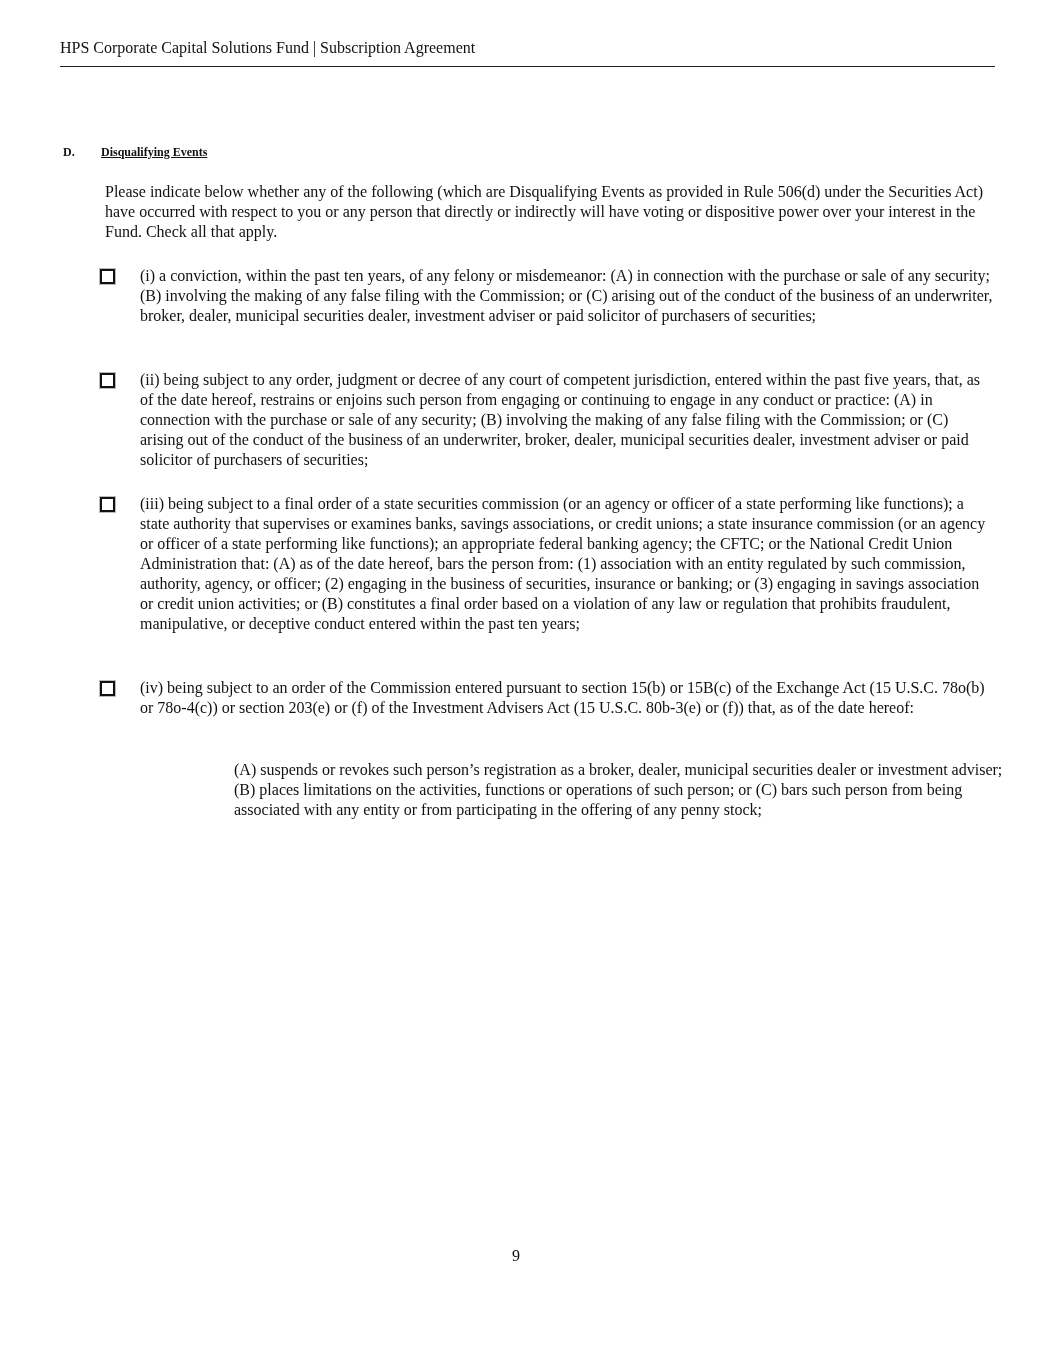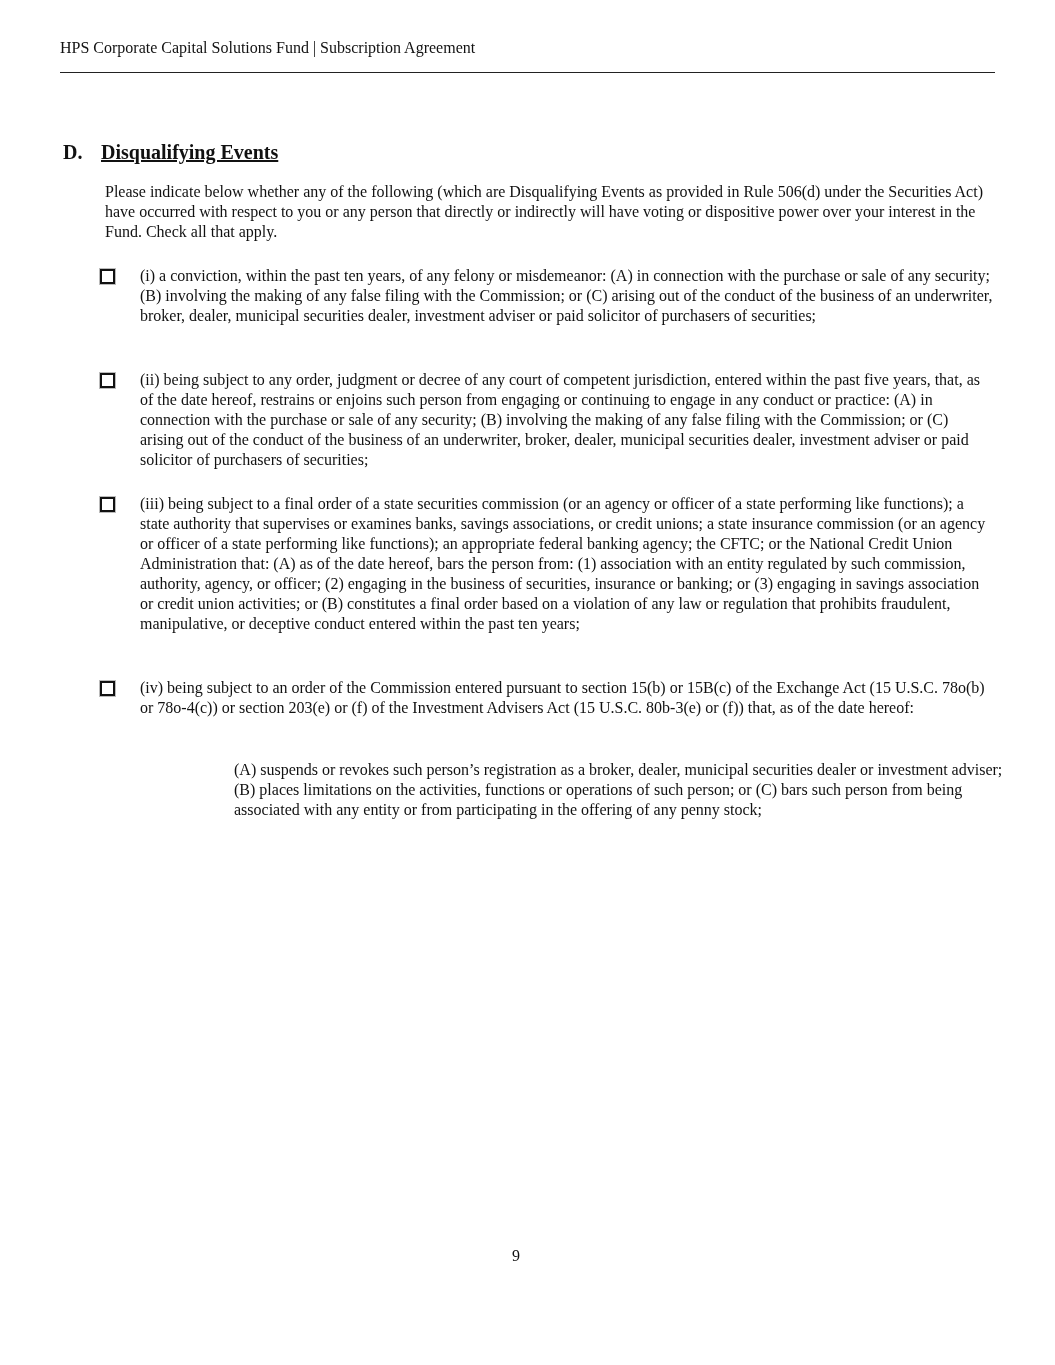--- a/index.html
+++ b/index.html
@@ -15,28 +15,28 @@
       font-family: "Liberation Serif", "DejaVu Serif", serif;
       color: #111111;
     }
     .header {
       position: absolute;
       left: 60px;
       top: 38px;
       width: 935px;
       font-size: 16px;
       line-height: 20px;
-      padding-bottom: 14px;
+      padding-bottom: 8px;
       border-bottom: 1px solid #222222;
     }
     .section-heading {
       position: absolute;
       left: 63px;
       top: 142px;
-      font-size: 20px;
+      font-size: 12px;
       font-weight: bold;
       line-height: 20px;
     }
     .section-heading .letter {
       display: inline-block;
       width: 38px;
     }
     .section-heading .title {
       text-decoration: underline;
     }

